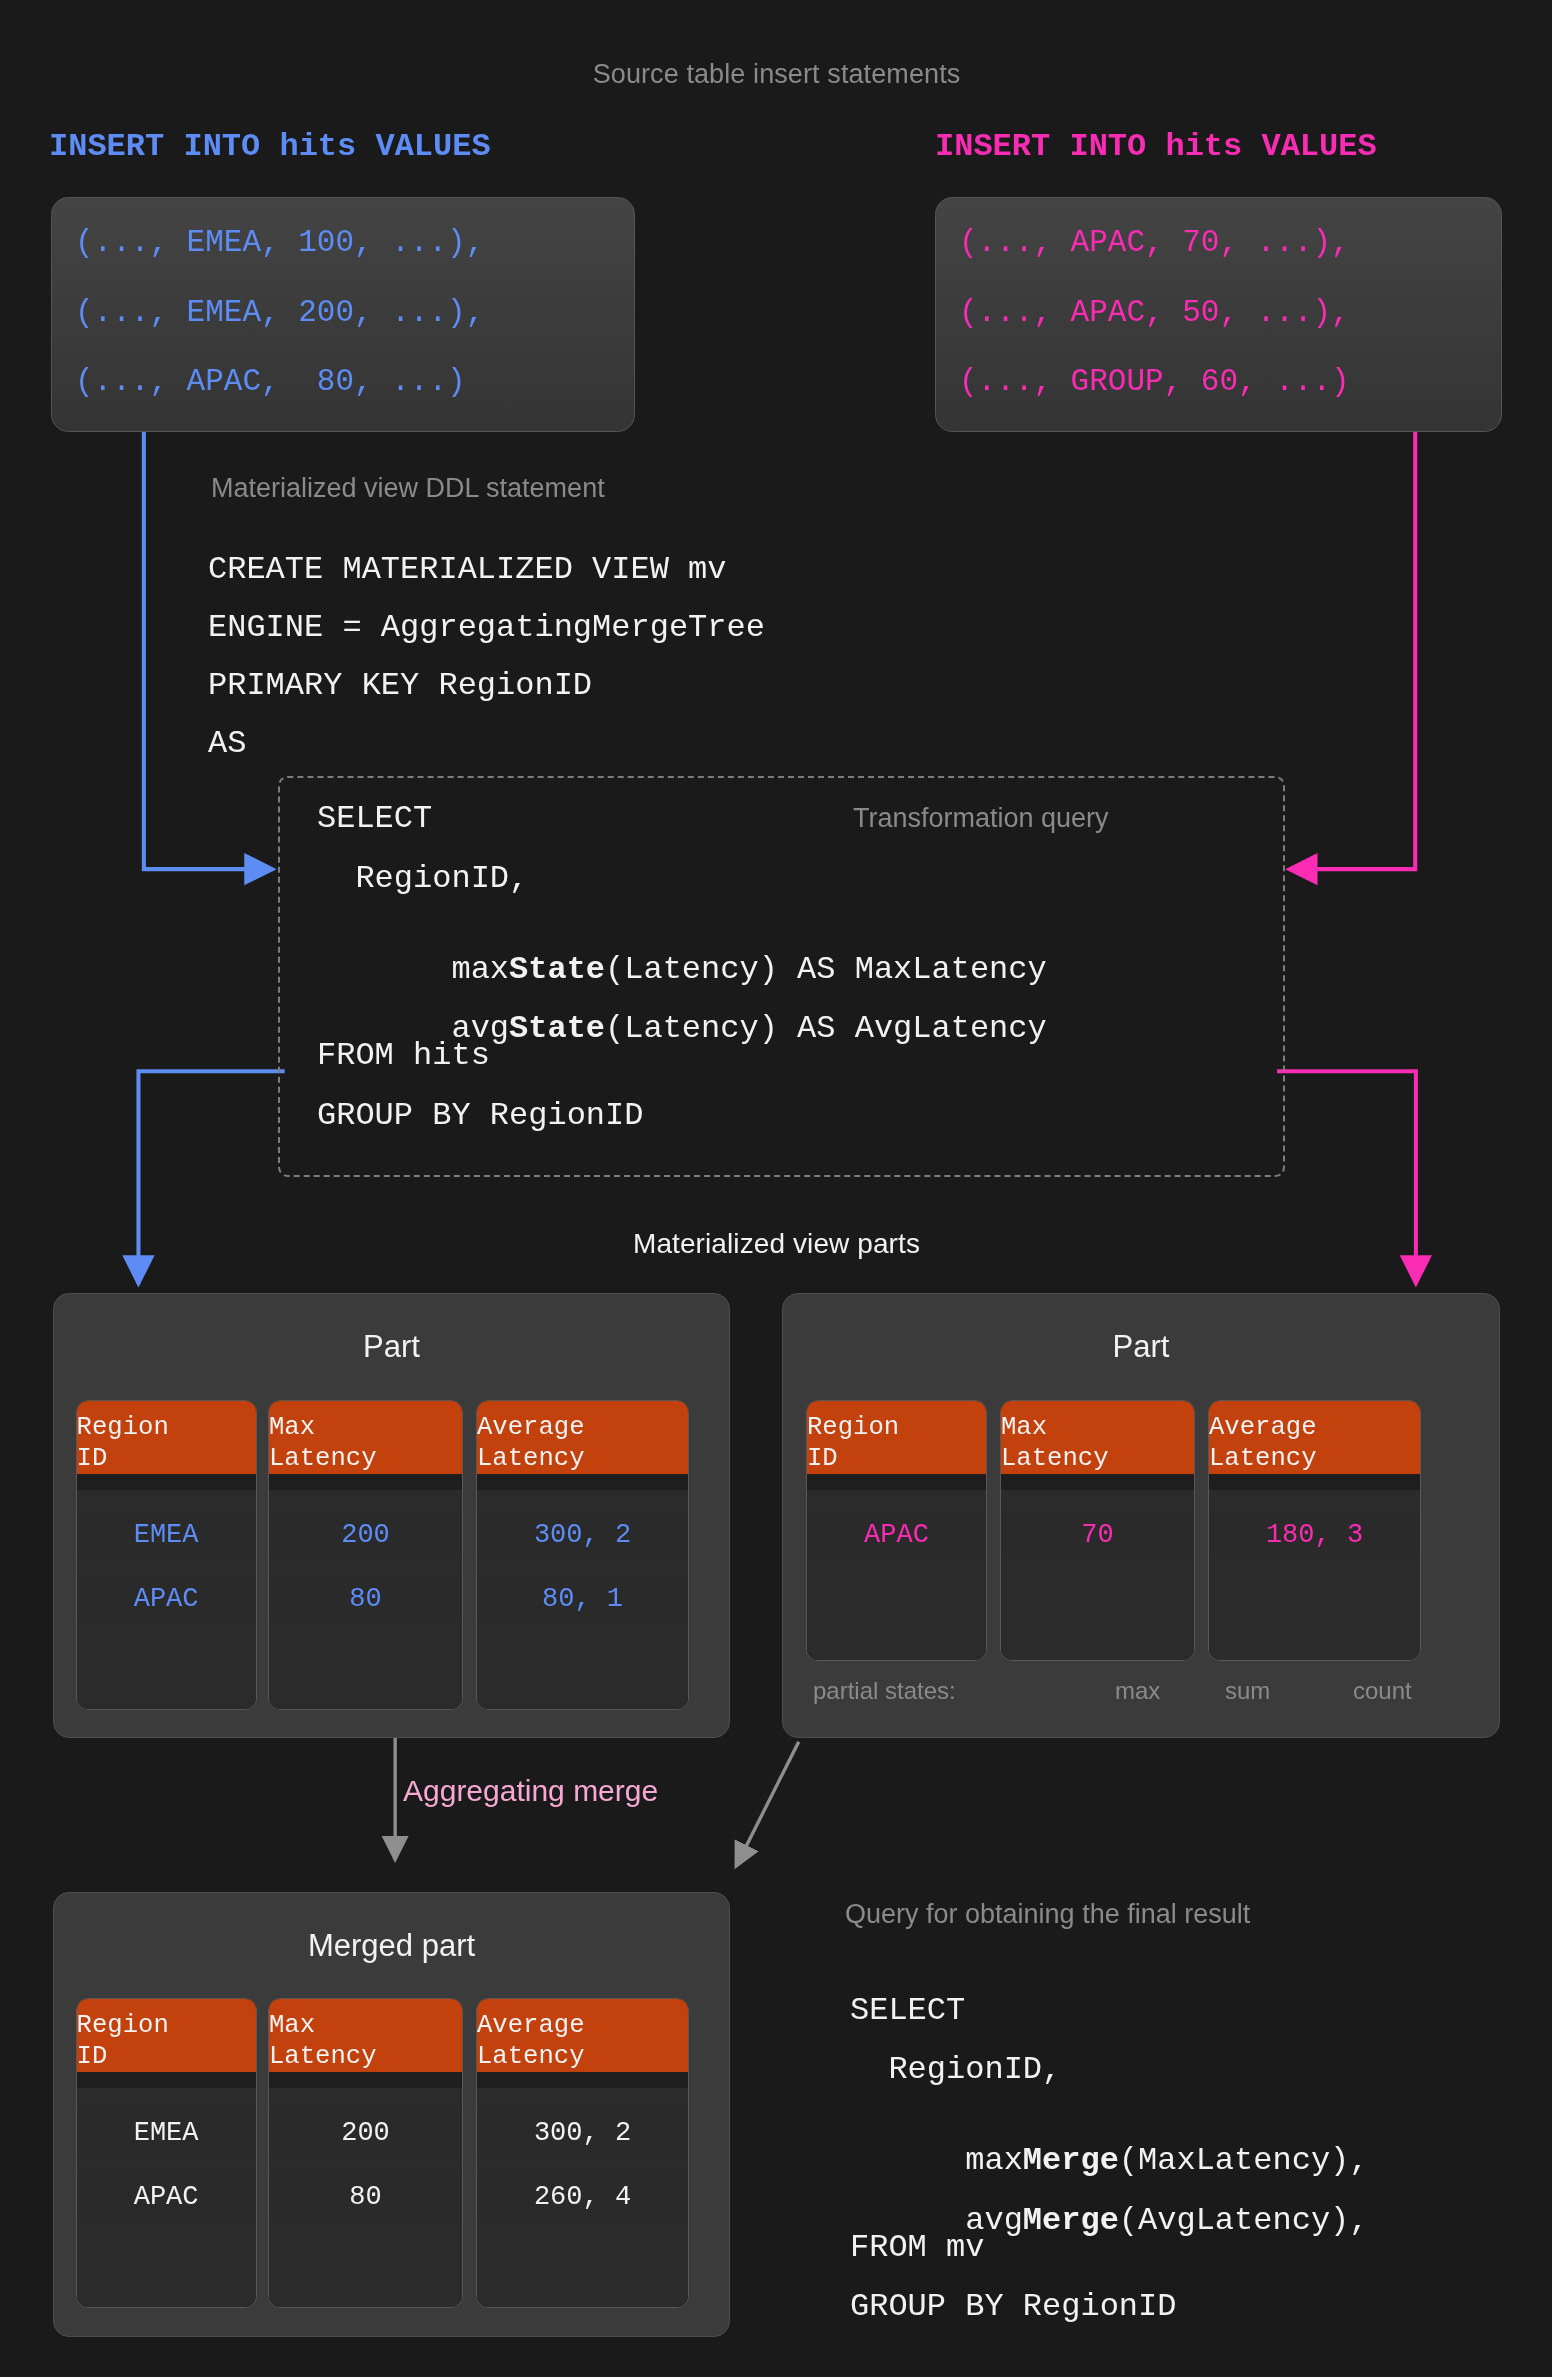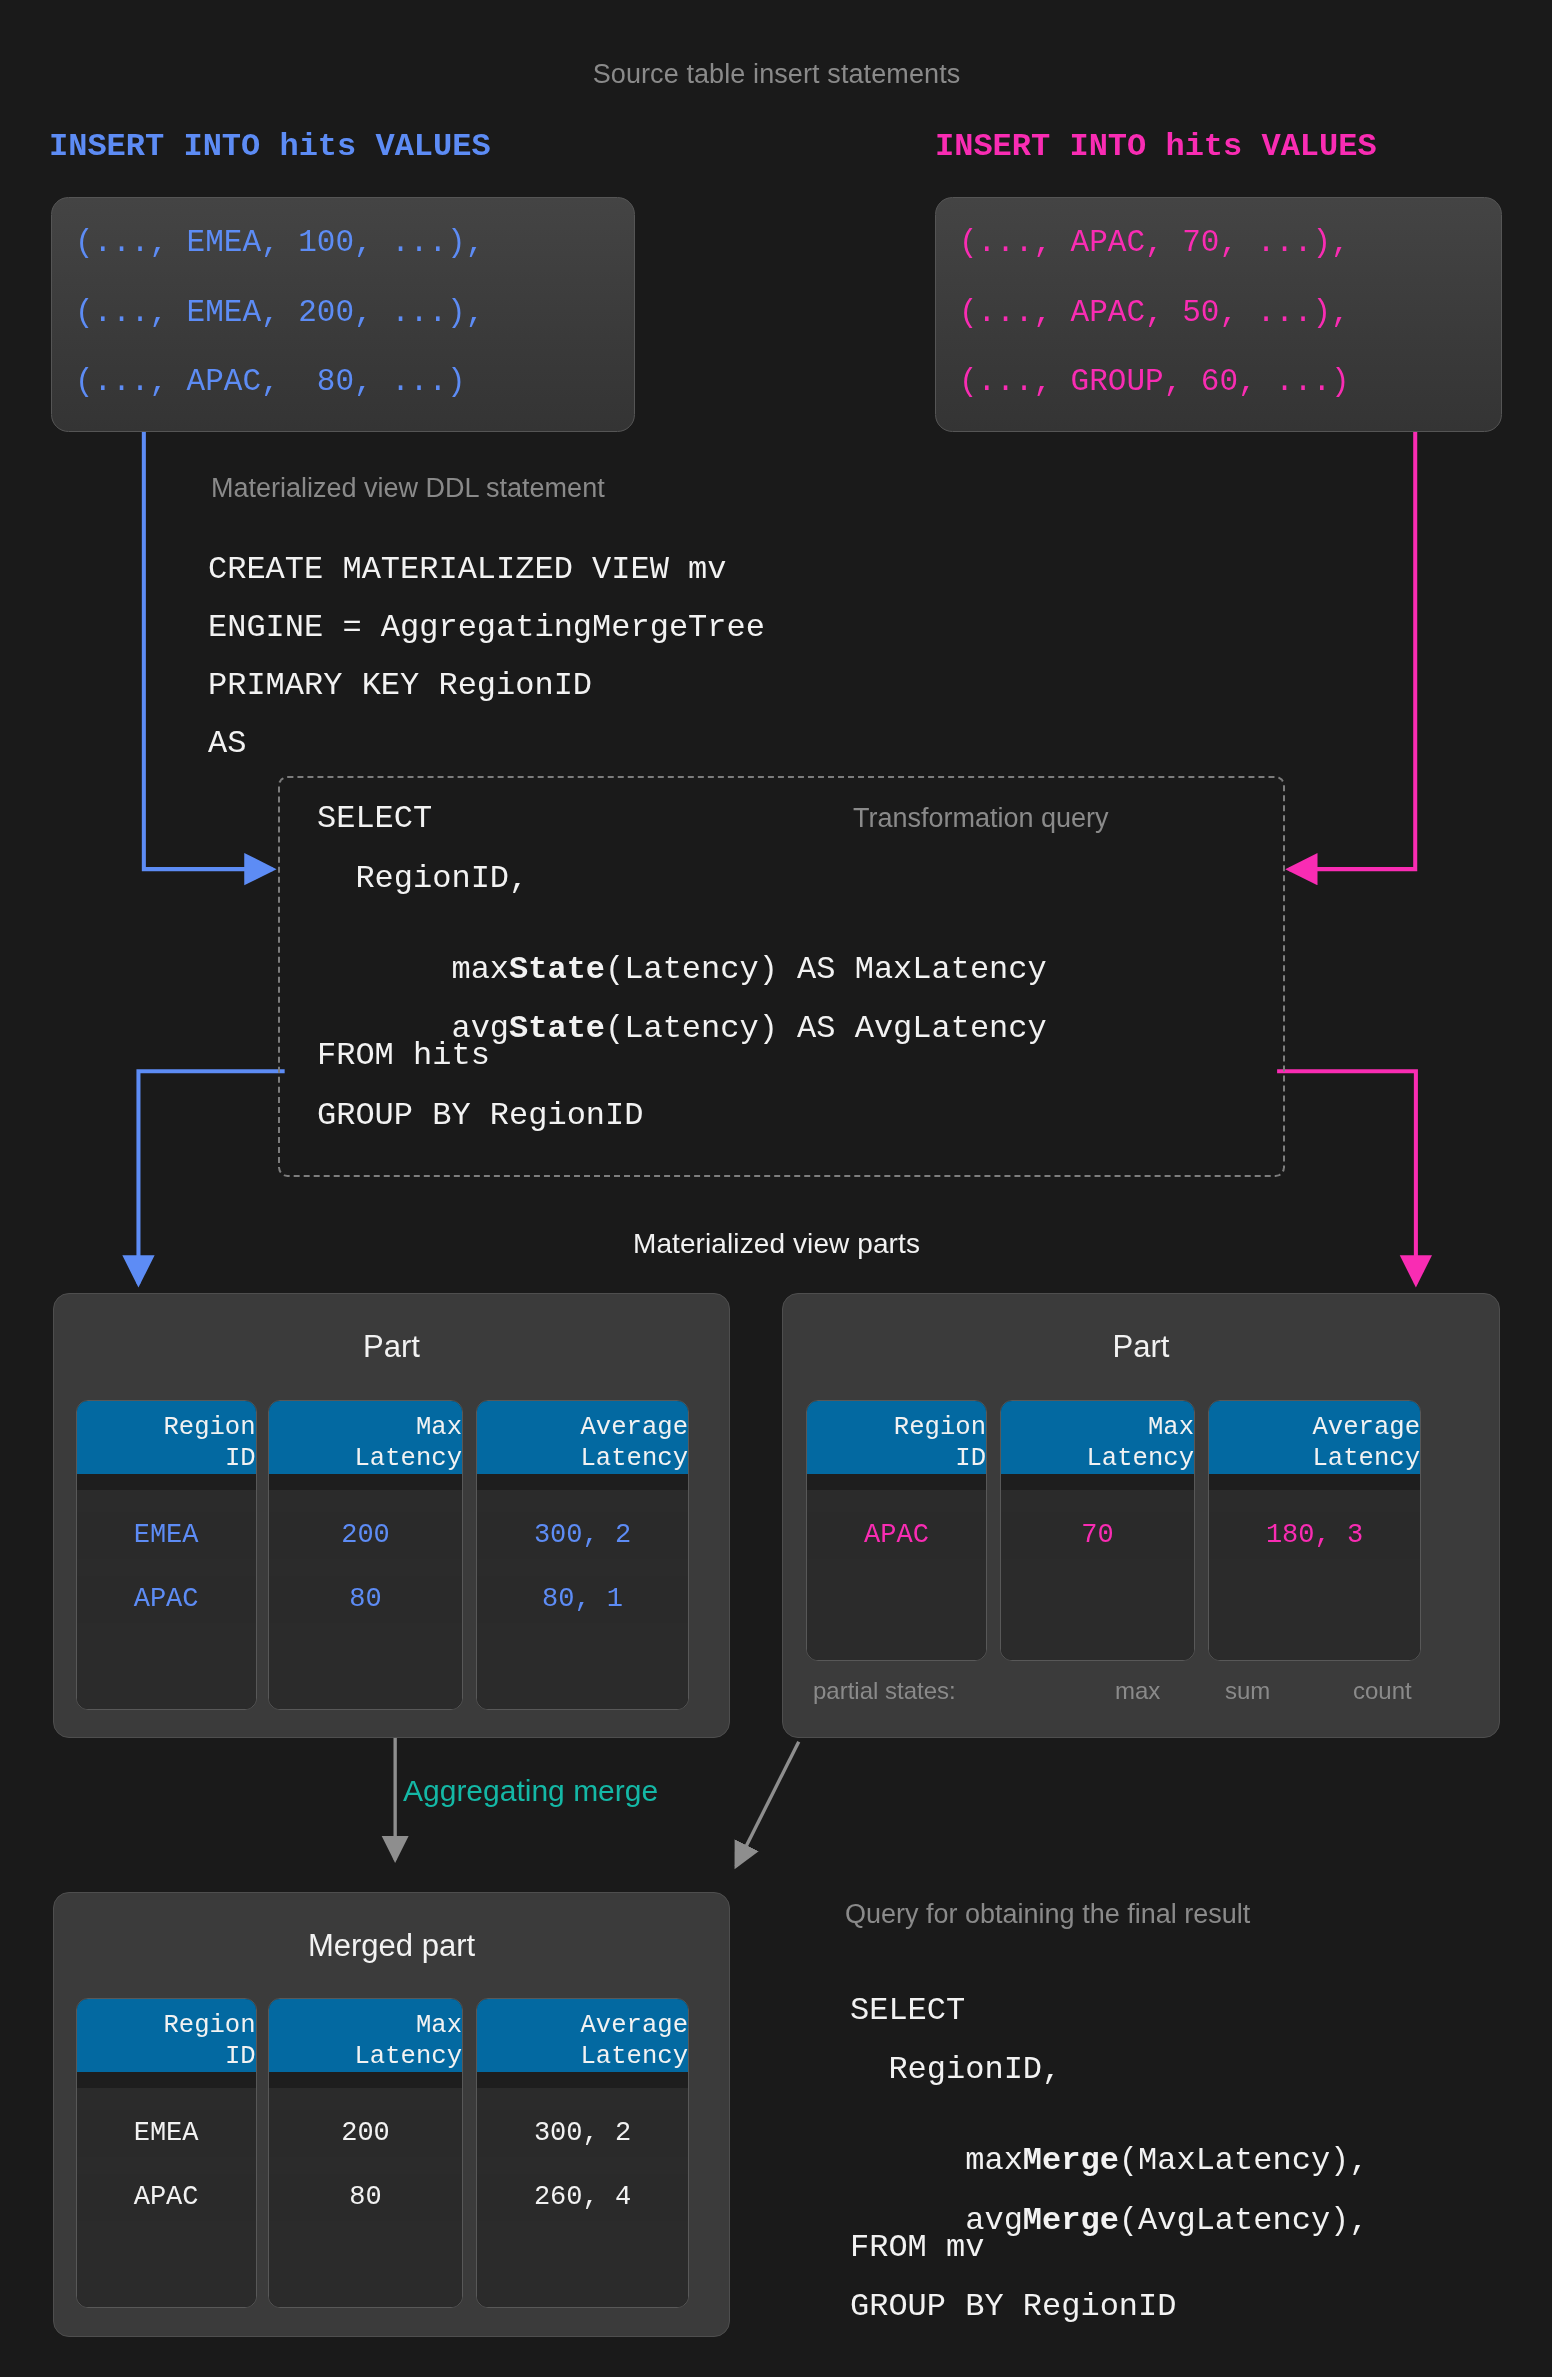--- a/index.html
+++ b/index.html
@@ -10,21 +10,21 @@
   }
   .stage{position:absolute;left:0;top:0;width:1344px;height:2377px;}
   .abs{position:absolute;}
   .sans{font-family:"Liberation Sans",sans-serif;}
 
   
   .c-blue   {color:#5d8cf5;}
   .c-pink   {color:#f92cb3;}
   .c-white  {color:#f2f2f2;}
   .c-grey   {color:#8a8a8a;}
-  .c-lgrey  {color:#14b8a6;}
+  .c-lgrey  {color:#f9a8d4;}
 
   
   .cap-center{
     text-align:center;font-size:27px;letter-spacing:0.1px;
   }
   .cap-left{font-size:27px;}
 
   
   .panel{
     background:#3b3b3b;
@@ -72,22 +72,22 @@
     position:absolute;
     background:#1e1e1e;
     border:1.3px solid #585858;
     border-radius:12px;
     box-sizing:border-box;
     overflow:hidden;
   }
   .col-head{
     font-family:"Liberation Mono","DejaVu Sans Mono",monospace;
     font-size:25.6px;line-height:31px;color:#f2f2f2;
-    text-align:right;padding-top:10.8px;
-    background:#0369a1;
+    text-align:left;padding-top:10.8px;
+    background:#c2410c;
   }
   .col-cell{
     font-family:"Liberation Mono","DejaVu Sans Mono",monospace;
     font-size:27px;text-align:center;
     background:#2a2a2a;
   }
   .cells{position:absolute;left:0;right:0;bottom:0;top:89px;background:#2b2b2b;}
   .cellrow{height:47px;line-height:47px;}
 
   .small-note{font-size:24px;color:#8a8a8a;font-family:"Liberation Sans",sans-serif;}

